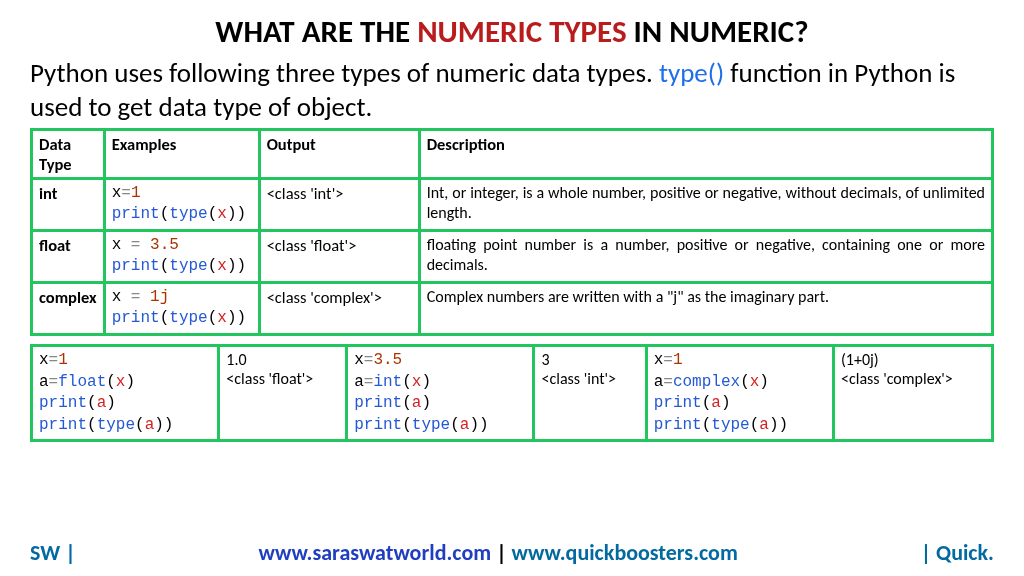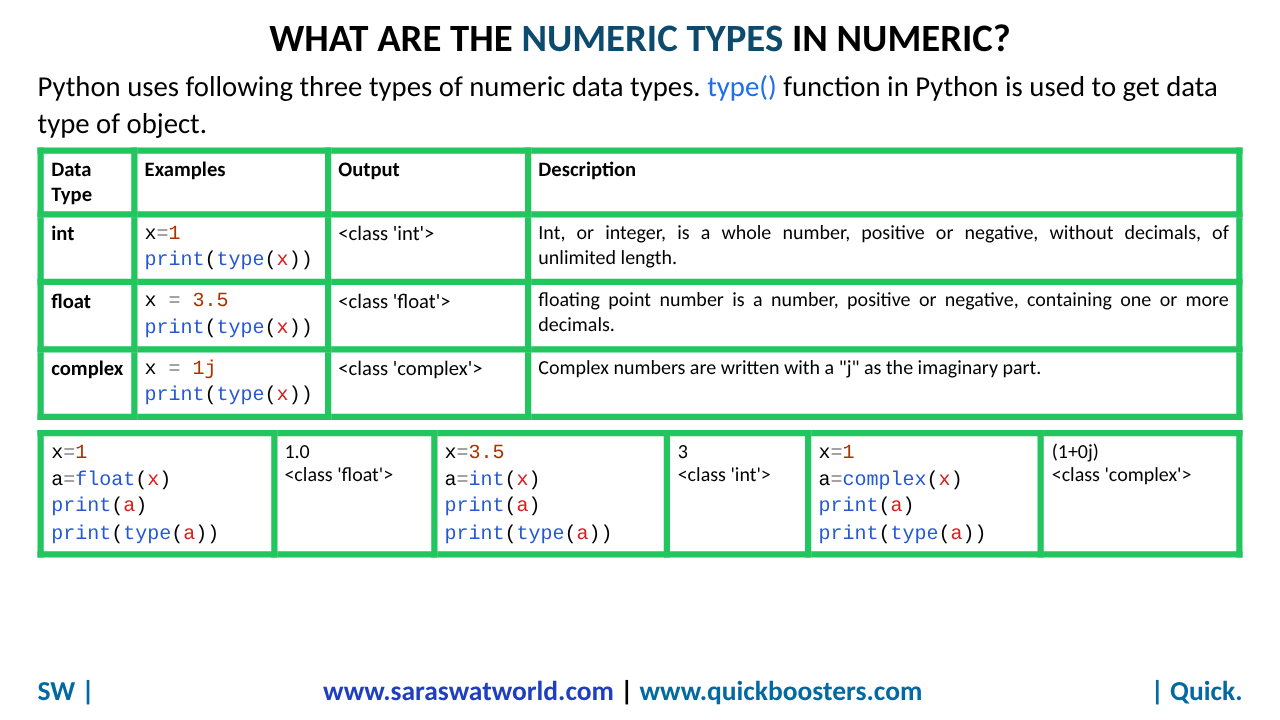--- a/index.html
+++ b/index.html
@@ -10,34 +10,34 @@
     height: 576px;
     padding: 12px 30px 8px 30px;
     position: relative;
   }
   .title {
     font-size: 31px;
     font-weight: 700;
     text-align: center;
     margin-bottom: 6px;
   }
-  .title .red { color: #0c4a6e; }
+  .title .red { color: #b91c1c; }
   .intro {
-    font-size: 23px;
+    font-size: 27px;
     line-height: 1.25;
     margin-bottom: 4px;
   }
   .intro .blue { color: #1f6feb; }
   table {
     border-collapse: collapse;
     width: 100%;
     font-size: 16.5px;
   }
   th, td {
-    border: 5px solid #22c55e;
+    border: 3px solid #22c55e;
     padding: 3px 6px;
     vertical-align: top;
     text-align: left;
     margin-top: 32px;
   }
   th { font-weight: 700; }
   .table1 { margin-bottom: 8px; }
   .table1 th:nth-child(1) { width: 70px; }
   .table1 th:nth-child(2) { width: 155px; }
   .table1 th:nth-child(3) { width: 160px; }

